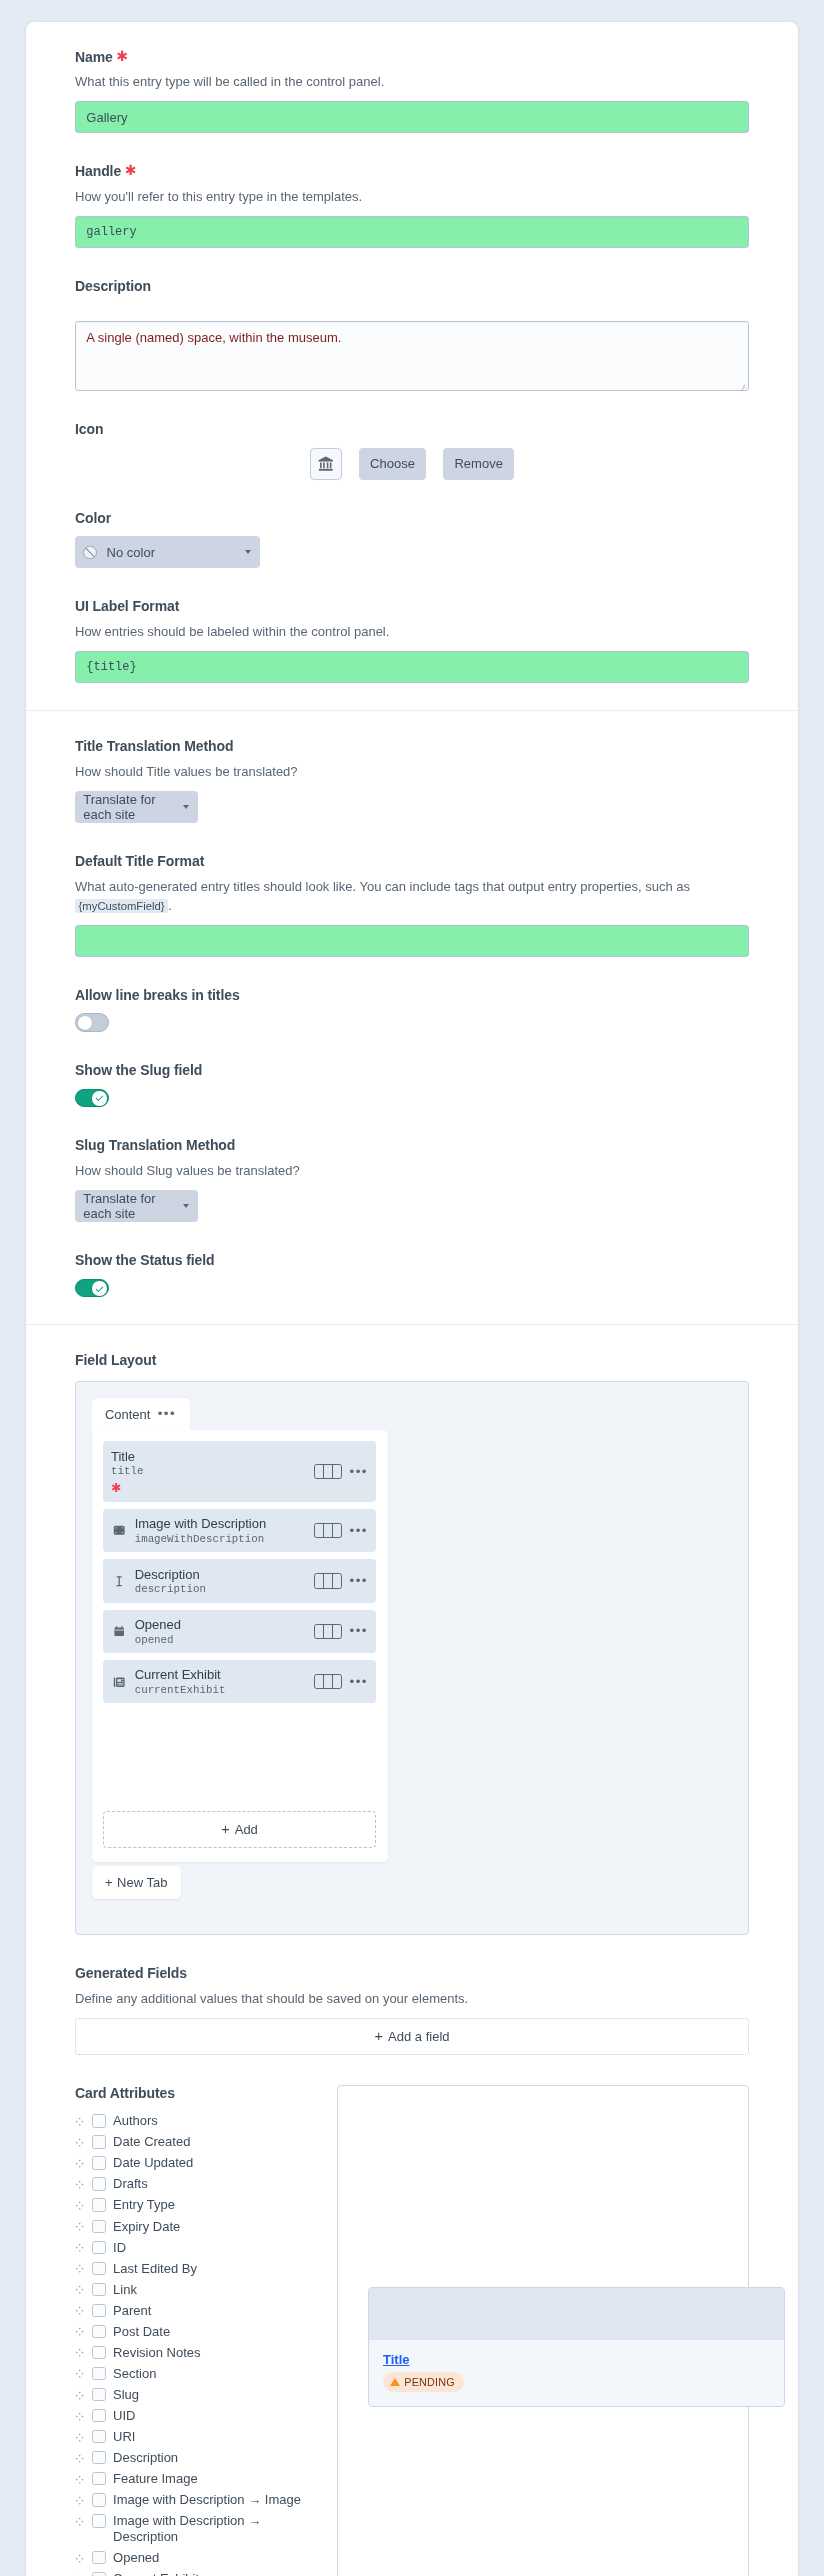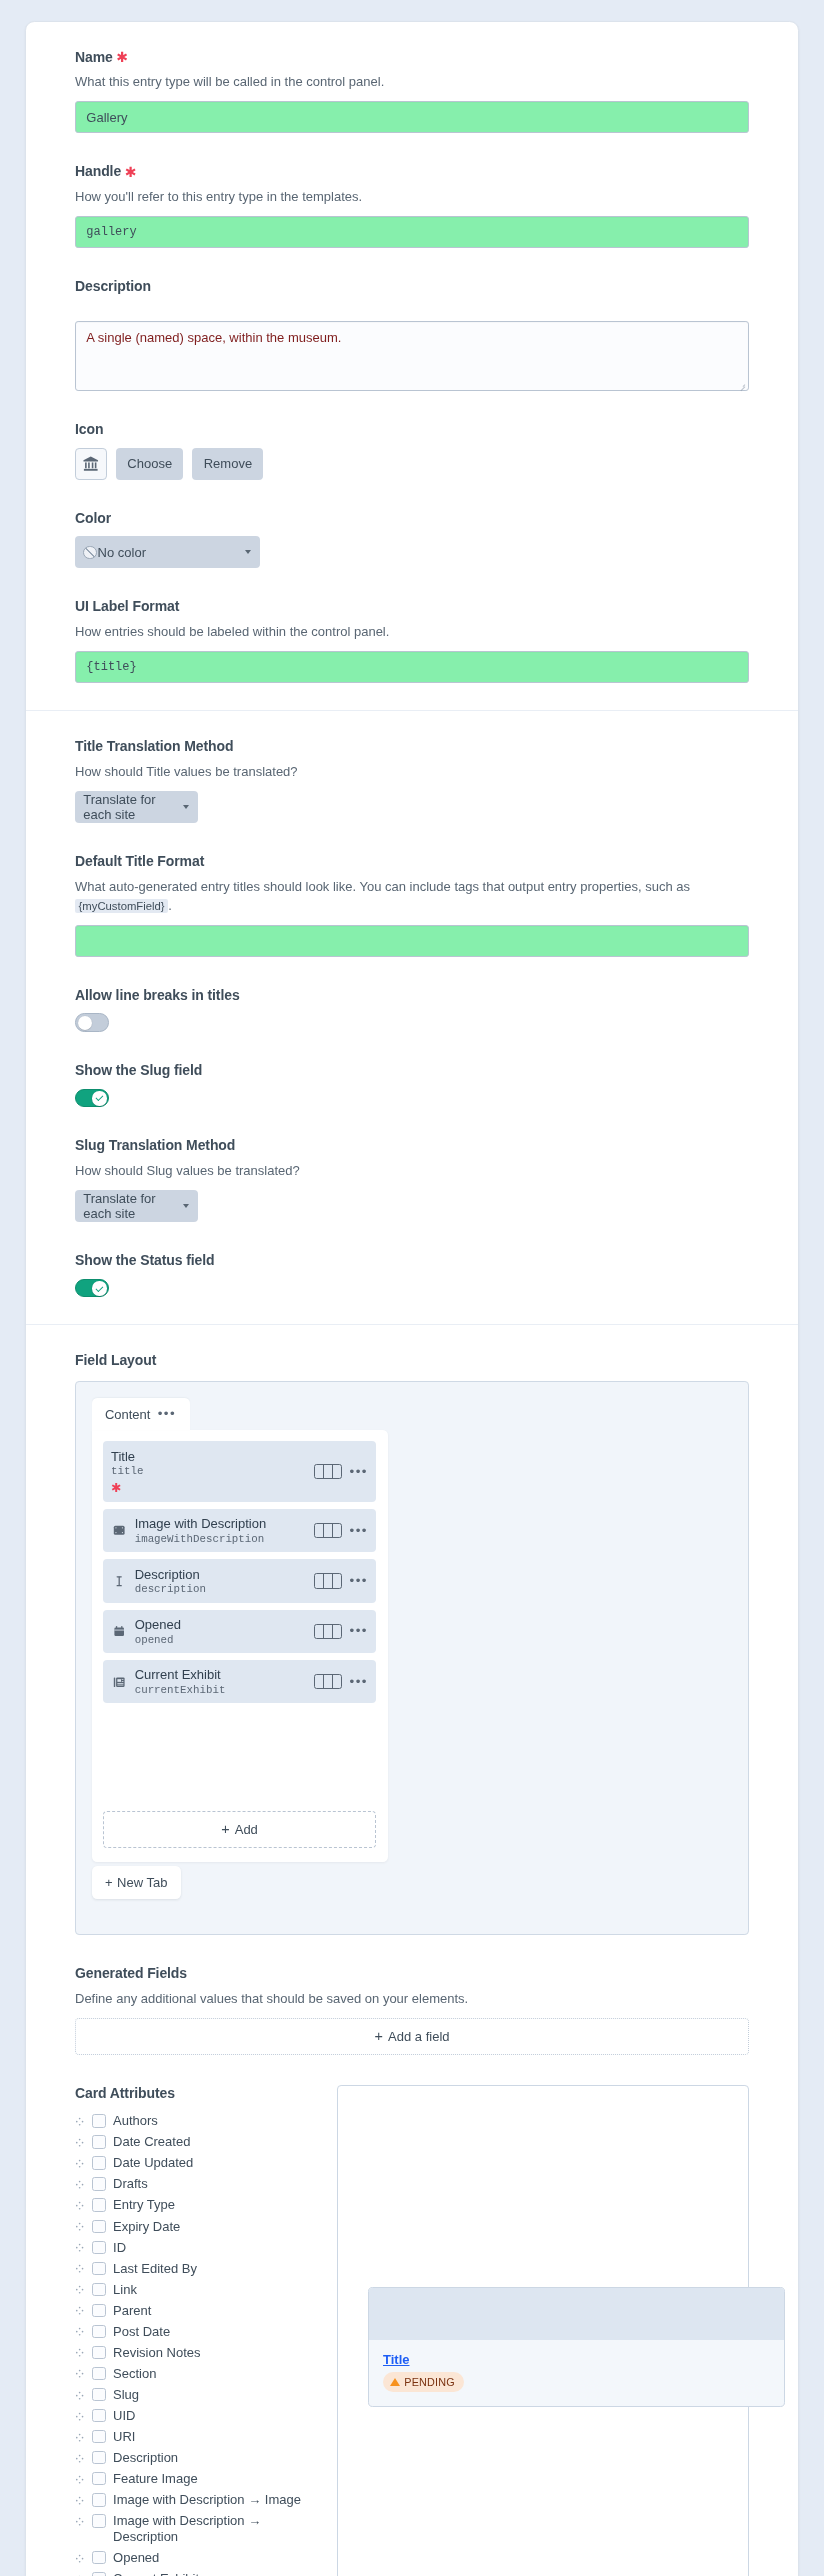--- a/index.html
+++ b/index.html
@@ -26,21 +26,21 @@
   .field { margin-bottom: 30px; }
   .field:last-child { margin-bottom: 0; }
 
   .f-heading {
     font-size: 14px;
     font-weight: bold;
     color: #3f4d5a;
     letter-spacing: -0.1px;
     line-height: 1.25;
     display: flex;
-    align-items: center;
+    align-items: flex-start;
     gap: 3.6px;
   }
   .req { color: #ef4056; font-size: 14px; font-weight: normal; line-height: 1; }
   .f-instructions {
     font-size: 13px;
     color: #596673;
     margin-top: 7.2px;
     line-height: 1.45;
   }
   .f-instructions code {
@@ -87,21 +87,21 @@
     position: absolute; right: 2.6px; bottom: 2.1px;
     width: 7.2px; height: 7.2px; opacity: .55;
   }
   .resize-grip:before, .resize-grip:after {
     content:""; position:absolute; right:0; background:#8996a6; height:0.5px; transform-origin: right bottom;
   }
   .resize-grip:before { bottom: 1px; width: 6.2px; transform: rotate(-45deg); }
   .resize-grip:after  { bottom: 3.6px; width: 3.1px; transform: rotate(-45deg); }
 
   
-  .icon-row { margin-top: 9.3px; display: flex; align-items: stretch; gap: 9px; }
+  .icon-row { margin-top: 9.3px; display: flex; align-items: stretch; gap: 17px; justify-content: center; }
   .icon-swatch {
     width: 32px; height: 32px;
     background: #f6f8fb;
     border: 0.5px solid #c2cdda;
     border-radius: 4.1px;
     display: flex; align-items: center; justify-content: center;
   }
   .btn {
     height: 32px;
     background: #ccd5e1;
@@ -116,21 +116,21 @@
   }
 
   
   .select {
     margin-top: 9.3px;
     height: 32px;
     background: #ccd5e1;
     border-radius: 4.1px;
     display: inline-flex;
     align-items: center;
-    gap: 1px;
+    gap: 10px;
     padding: 0 9.3px 0 8.2px;
     font-size: 13px;
     color: #3f4d5a;
     cursor: pointer;
     position: relative;
   }
   .select .caret {
     margin-left: auto;
     width: 0; height: 0;
     border-left: 3.6px solid transparent;

